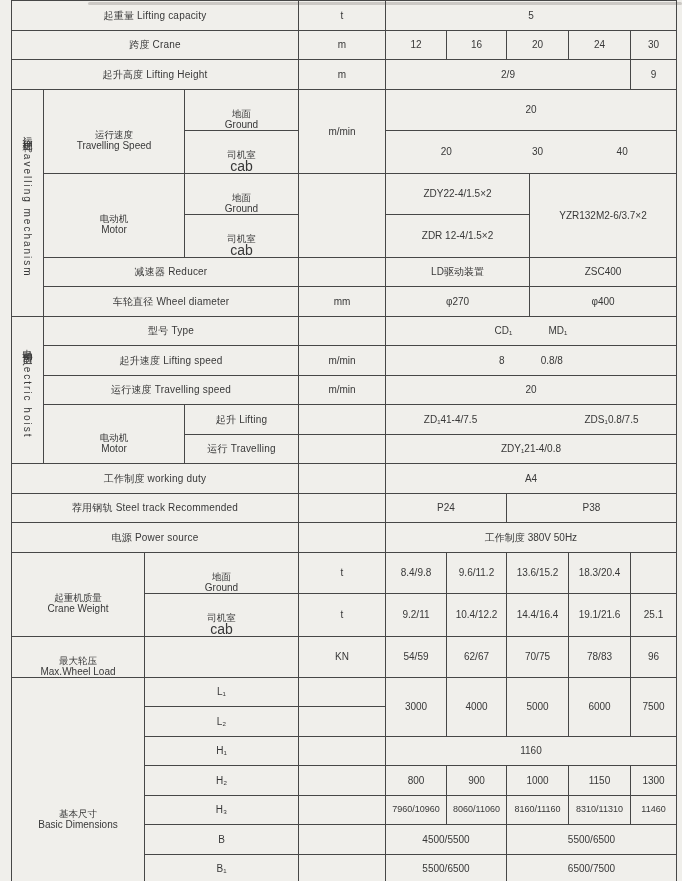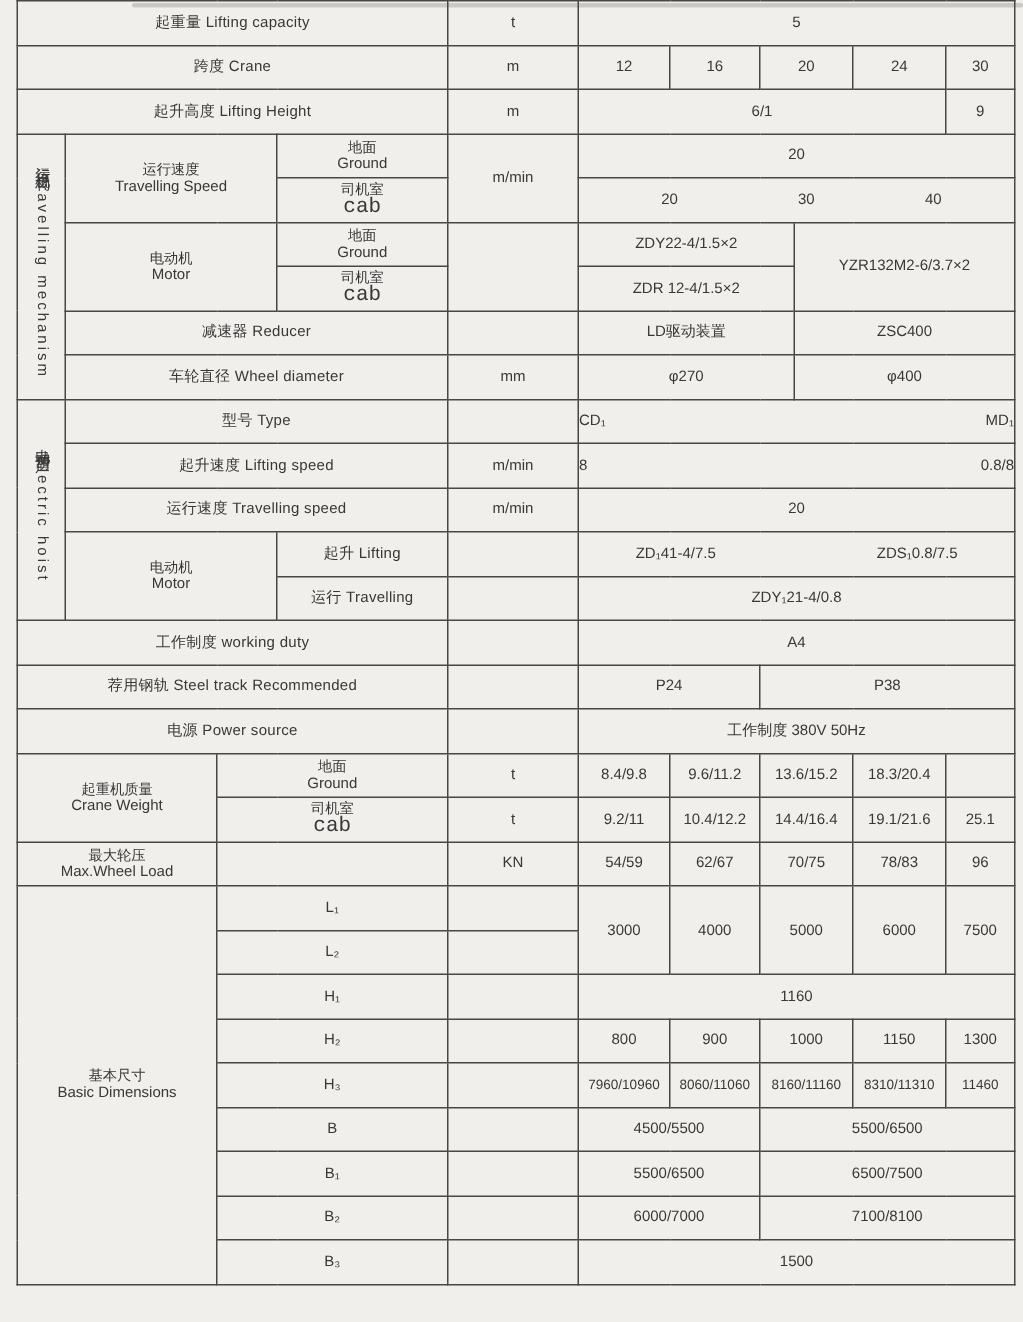--- a/index.html
+++ b/index.html
@@ -27,36 +27,36 @@
     padding:0;
     text-align:center;
     vertical-align:middle;
     font-size:10px;
     color:#383838;
     overflow:hidden;
     line-height:11px;
   }
   table.spec tr{height:29.5px;}
   .lbl{font-size:9.5px;letter-spacing:0.2px;}
-  .two .zh{font-size:9.5px;line-height:11px;}
+  .two .zh{font-size:9.5px;line-height:11px;margin-top:18px;}
   .two .en{font-size:10px;line-height:11px;}
-  .cabbig{font-size:14px;line-height:13px;font-family:Liberation Mono, monospace;}
+  .cabbig{font-size:14px;line-height:13px;font-family:Liberation Sans, sans-serif;}
   .sec{
     writing-mode:vertical-lr;
     text-orientation:mixed;
     font-size:9.5px;
     letter-spacing:2px;
     padding:2px 0;
   }
   .val{font-size:10px;}
   .small td.valcell{font-size:9px;}
   .flex3{display:flex;width:100%;}
   .flex3 span{display:block;text-align:center;font-size:10px;}
   .f3a{width:41.6%;} .f3b{width:21.3%;} .f3c{width:37.1%;}
-  .pairc{display:flex;justify-content:space-between;gap:36px;font-size:10px;}
+  .pairc{display:flex;justify-content:center;gap:36px;font-size:10px;}
   .halves{display:flex;width:100%;gap:32px;}
   .halves span{width:50%;text-align:center;font-size:10px;}
 </style>
 </head>
 <body>
 
 <div class="sheet">
   <div class="scan-streak"></div>
 
   <table class="spec">
@@ -87,21 +87,21 @@
       <td class="val">12</td>
       <td class="val">16</td>
       <td colspan="2" class="val">20</td>
       <td class="val">24</td>
       <td class="val">30</td>
     </tr>
 
     <tr>
       <td colspan="4" class="lbl">起升高度 Lifting Height</td>
       <td class="val">m</td>
-      <td colspan="5" class="val">6/1</td>
+      <td colspan="5" class="val">2/9</td>
       <td class="val">9</td>
     </tr>
 
     <tr>
       <td rowspan="6" class="sec">运行机构 Travelling mechanism</td>
       <td colspan="2" rowspan="2" class="two">
         <div class="zh">运行速度</div>
         <div class="en">Travelling Speed</div>
       </td>
       <td class="two">

